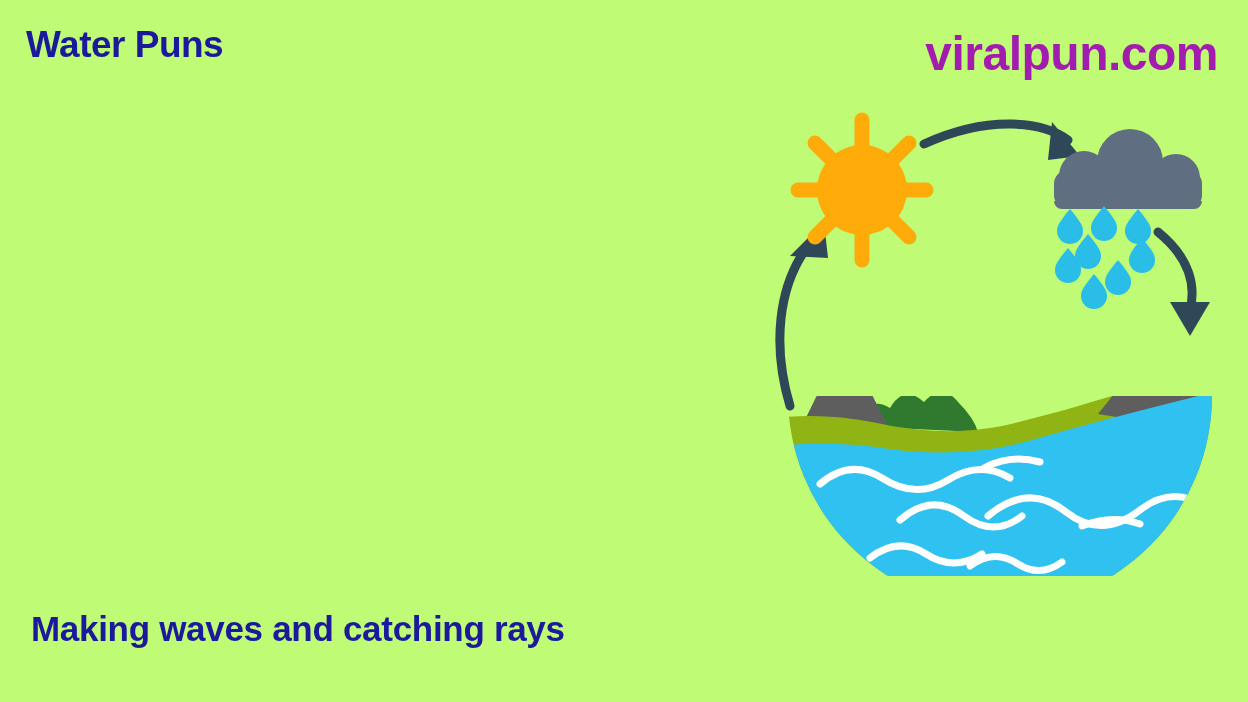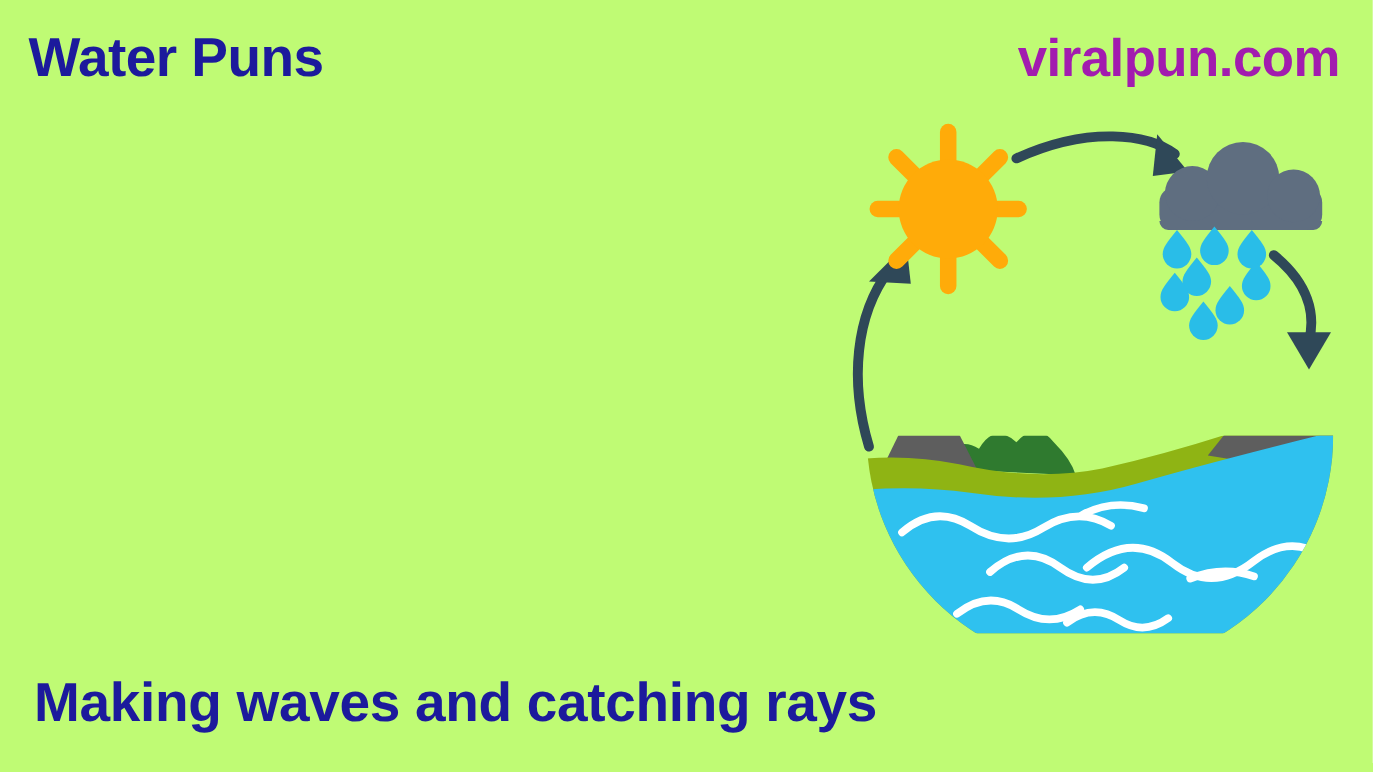--- a/index.html
+++ b/index.html
@@ -28,21 +28,21 @@
     top: 0;
     left: 0;
     width: 1248px;
     height: 110px;
   }
 
   #page-title {
     position: absolute;
     left: 26px;
     top: 24px;
-    font-size: 50px;
+    font-size: 37px;
     font-weight: 700;
     letter-spacing: -0.5px;
     color: #1c1a9c;
     white-space: nowrap;
     line-height: 1.15;
   }
 
   #site-brand {
     position: absolute;
     right: 30px;
@@ -52,21 +52,21 @@
     letter-spacing: -0.5px;
     color: #1c1a9c;
     white-space: nowrap;
     line-height: 1.15;
   }
 
   #pun-caption {
     position: absolute;
     left: 31px;
     top: 608px;
-    font-size: 50px;
+    font-size: 35px;
     font-weight: 700;
     letter-spacing: -0.3px;
     color: #1c1a9c;
     white-space: nowrap;
     line-height: 1.2;
   }
 
   
   #water-cycle-illustration {
     position: absolute;

